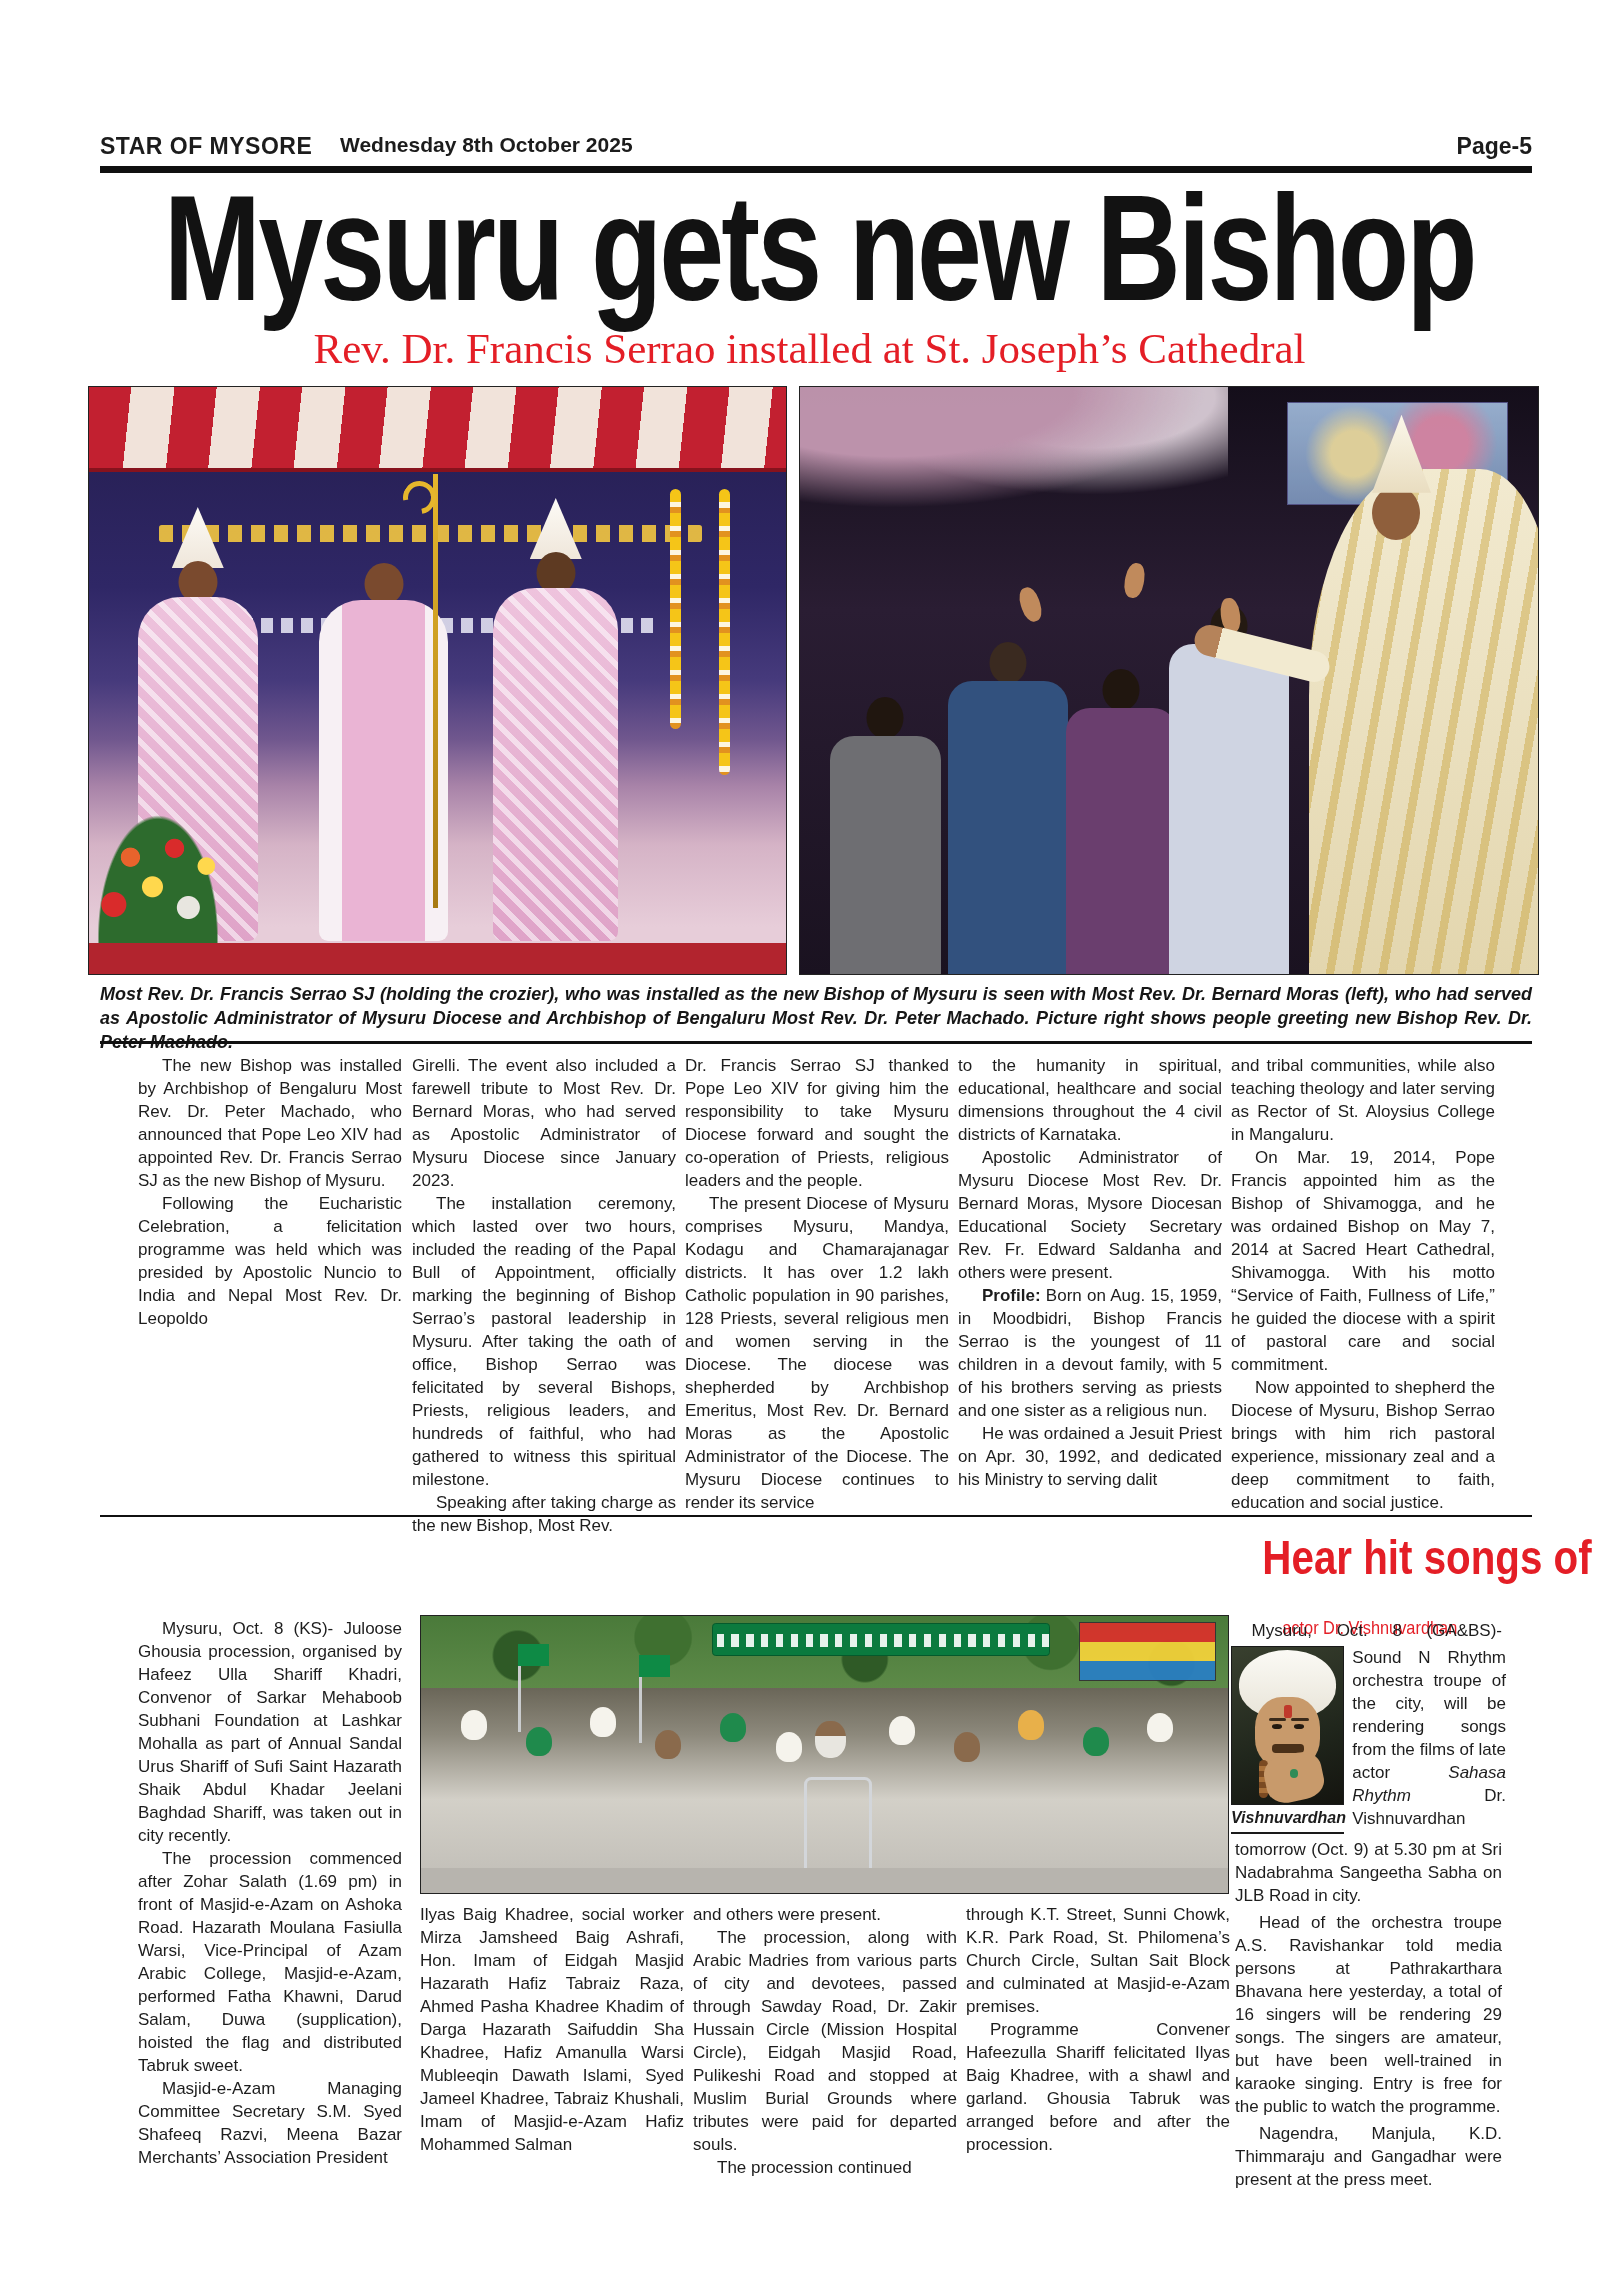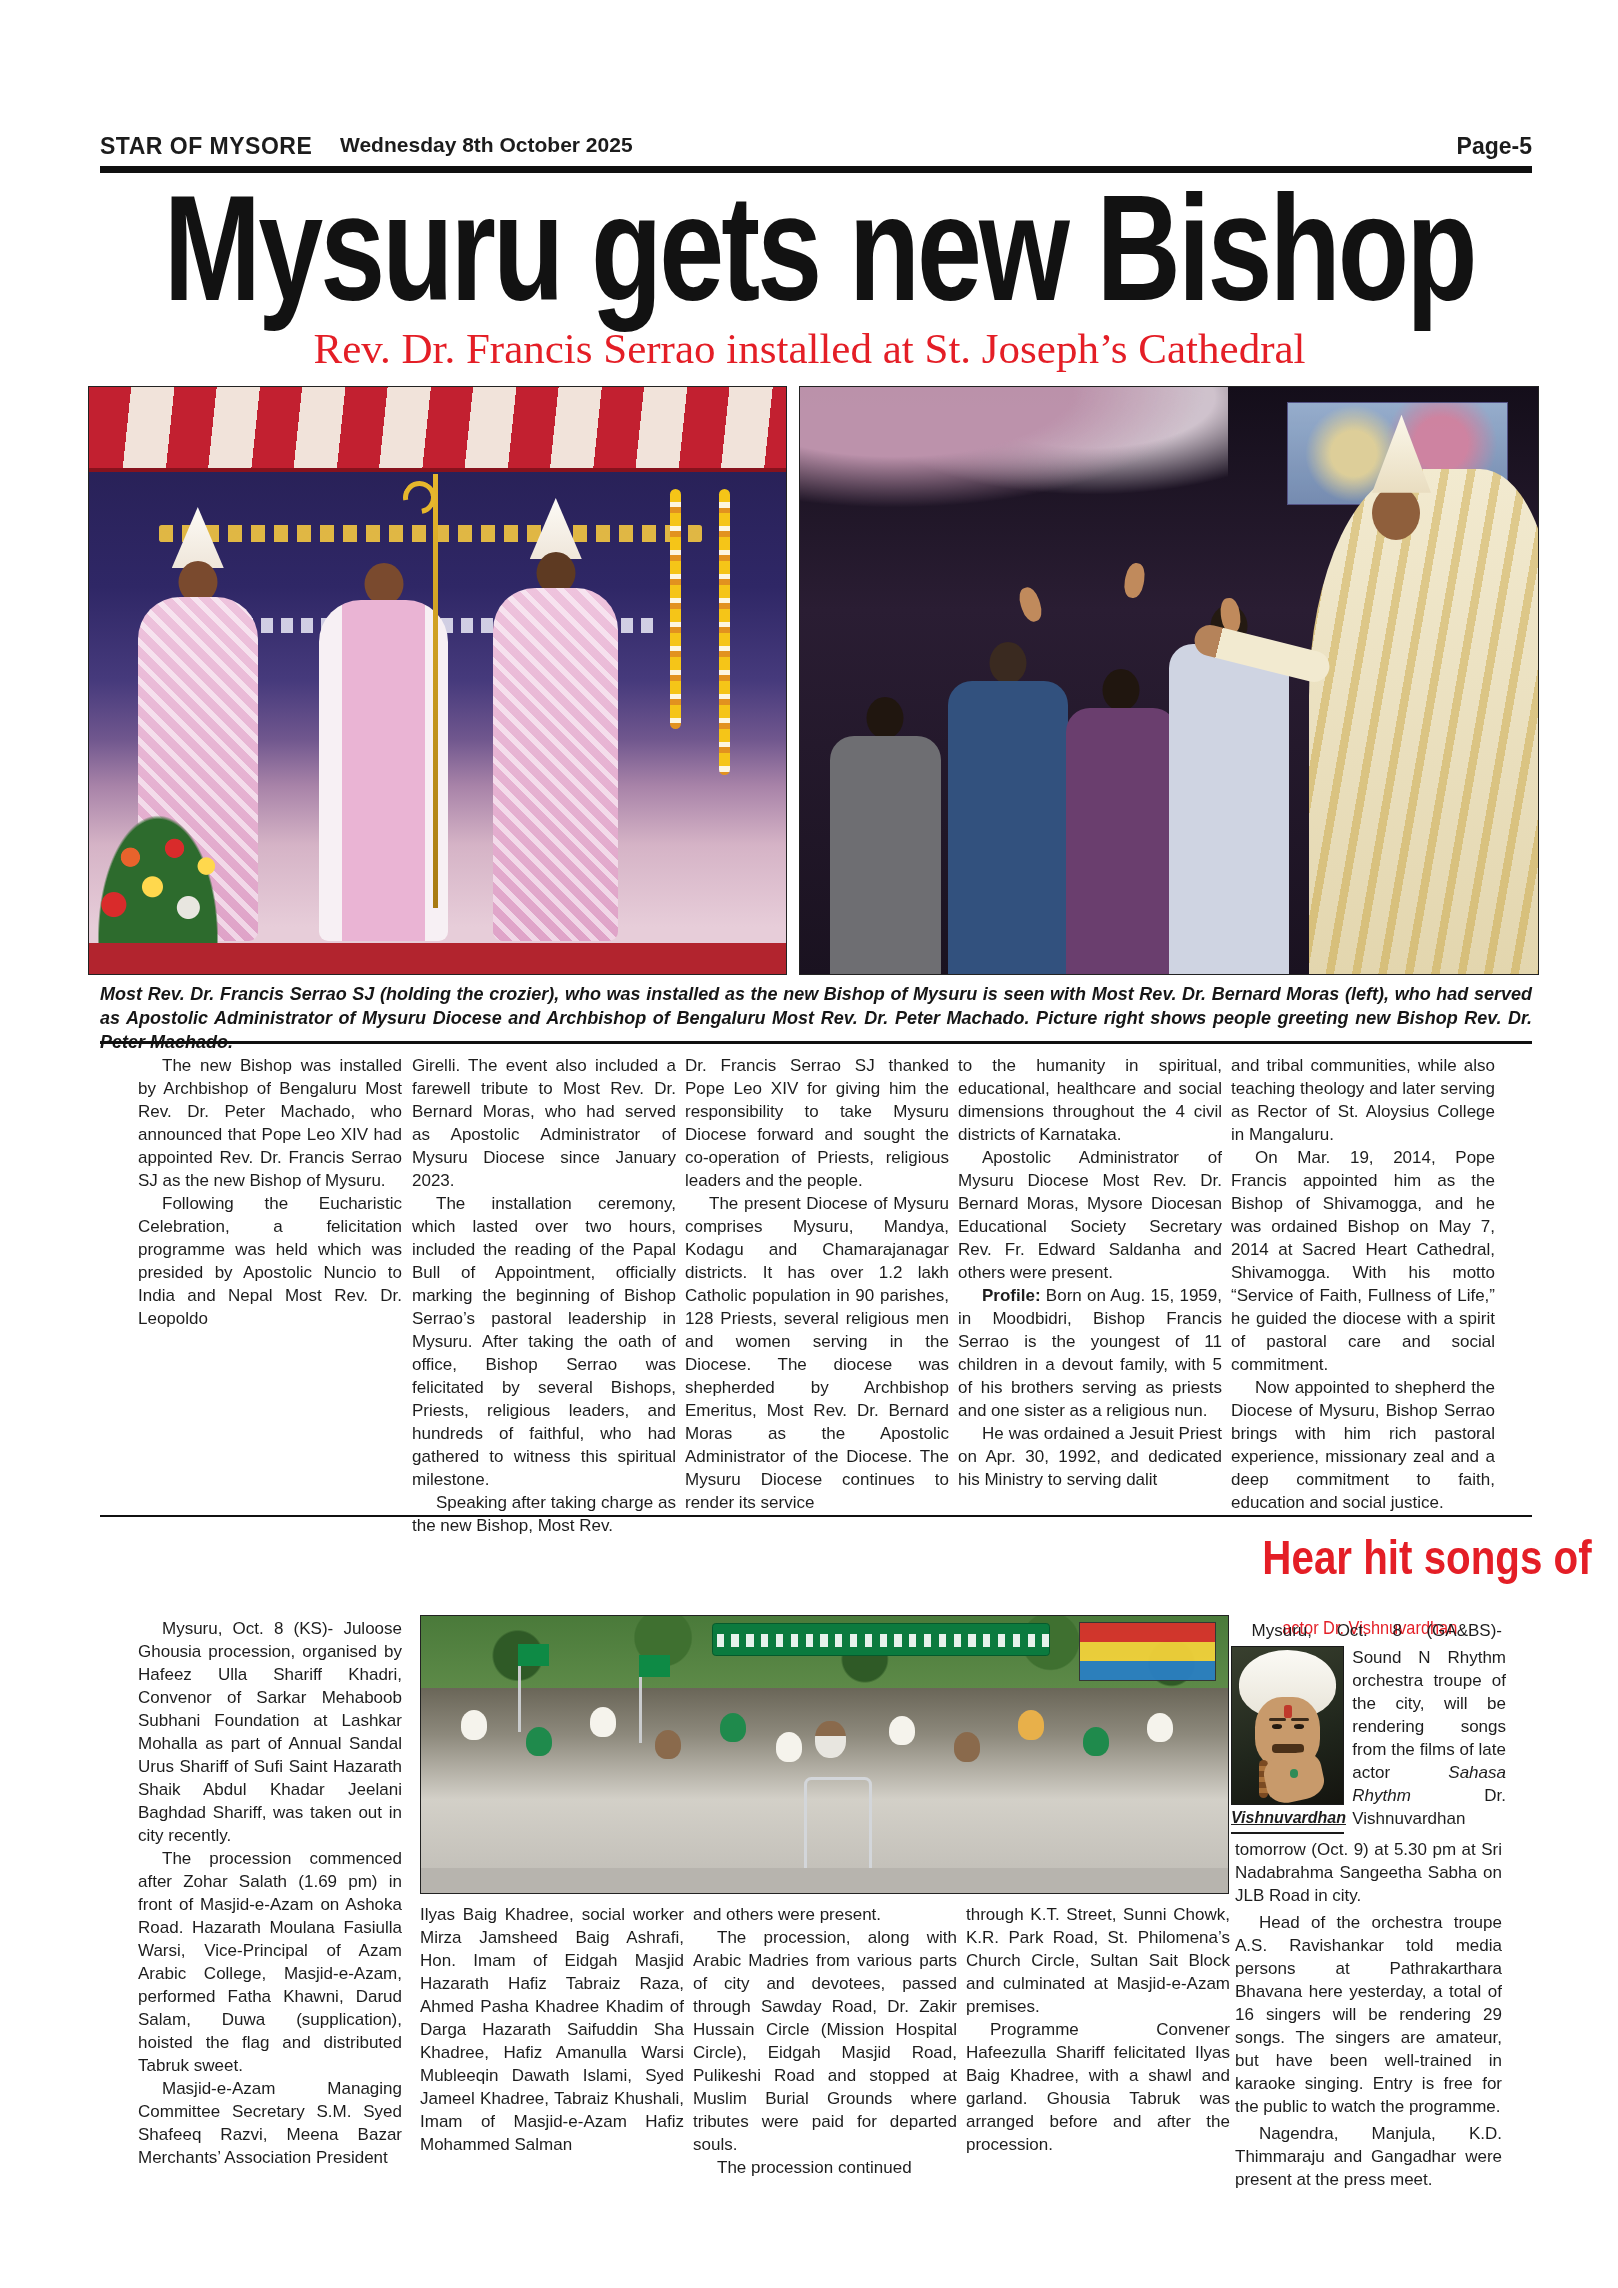--- a/index.html
+++ b/index.html
@@ -143,21 +143,21 @@
   
   .lead-caption { position:absolute; left:100px; top:982px; width:1432px;
       font-size:18px; font-weight:bold; font-style:italic; line-height:24px; text-align:justify; color:#161616; }
   .col { position:absolute; width:264px; font-size:17px; line-height:23px; text-align:justify; color:#1d1d1d; }
   .col p.para { margin:0; }
   .col p.para.indent { text-indent:24px; }
   .sidebar-body { position:absolute; left:1231px; top:1615px; width:275px;
       font-size:17px; line-height:23px; text-align:justify; color:#1d1d1d; }
   .sidebar-body .dateline { text-indent:16.6px; text-align-last:justify; }
   .media-row { display:flex; gap:8.3px; margin-top:3.7px; }
-  .vishnu-photo-wrap { width:113px; flex:0 0 113px;text-decoration:underline; }
+  .vishnu-photo-wrap { width:113px; flex:0 0 113px; }
   .vishnu-photo { position:relative; width:113px; height:159px; overflow:hidden; border:1.8px solid #1a1a1a; background:#222; }
   .vishnu-photo * { position:absolute; }
   .vishnu-caption { display:block; width:100%; text-align:center; font-size:16px; font-weight:bold; font-style:italic;
       border-bottom:2.8px solid #1a1a1a; padding:0.9px 0 2.8px; }
   .wrap-text { flex:1; text-align:justify; }
   .sidebar-body p { margin:4px; }
   .sidebar-body p.indent { text-indent:24px; }
 </style>
 </head>
 <body>

